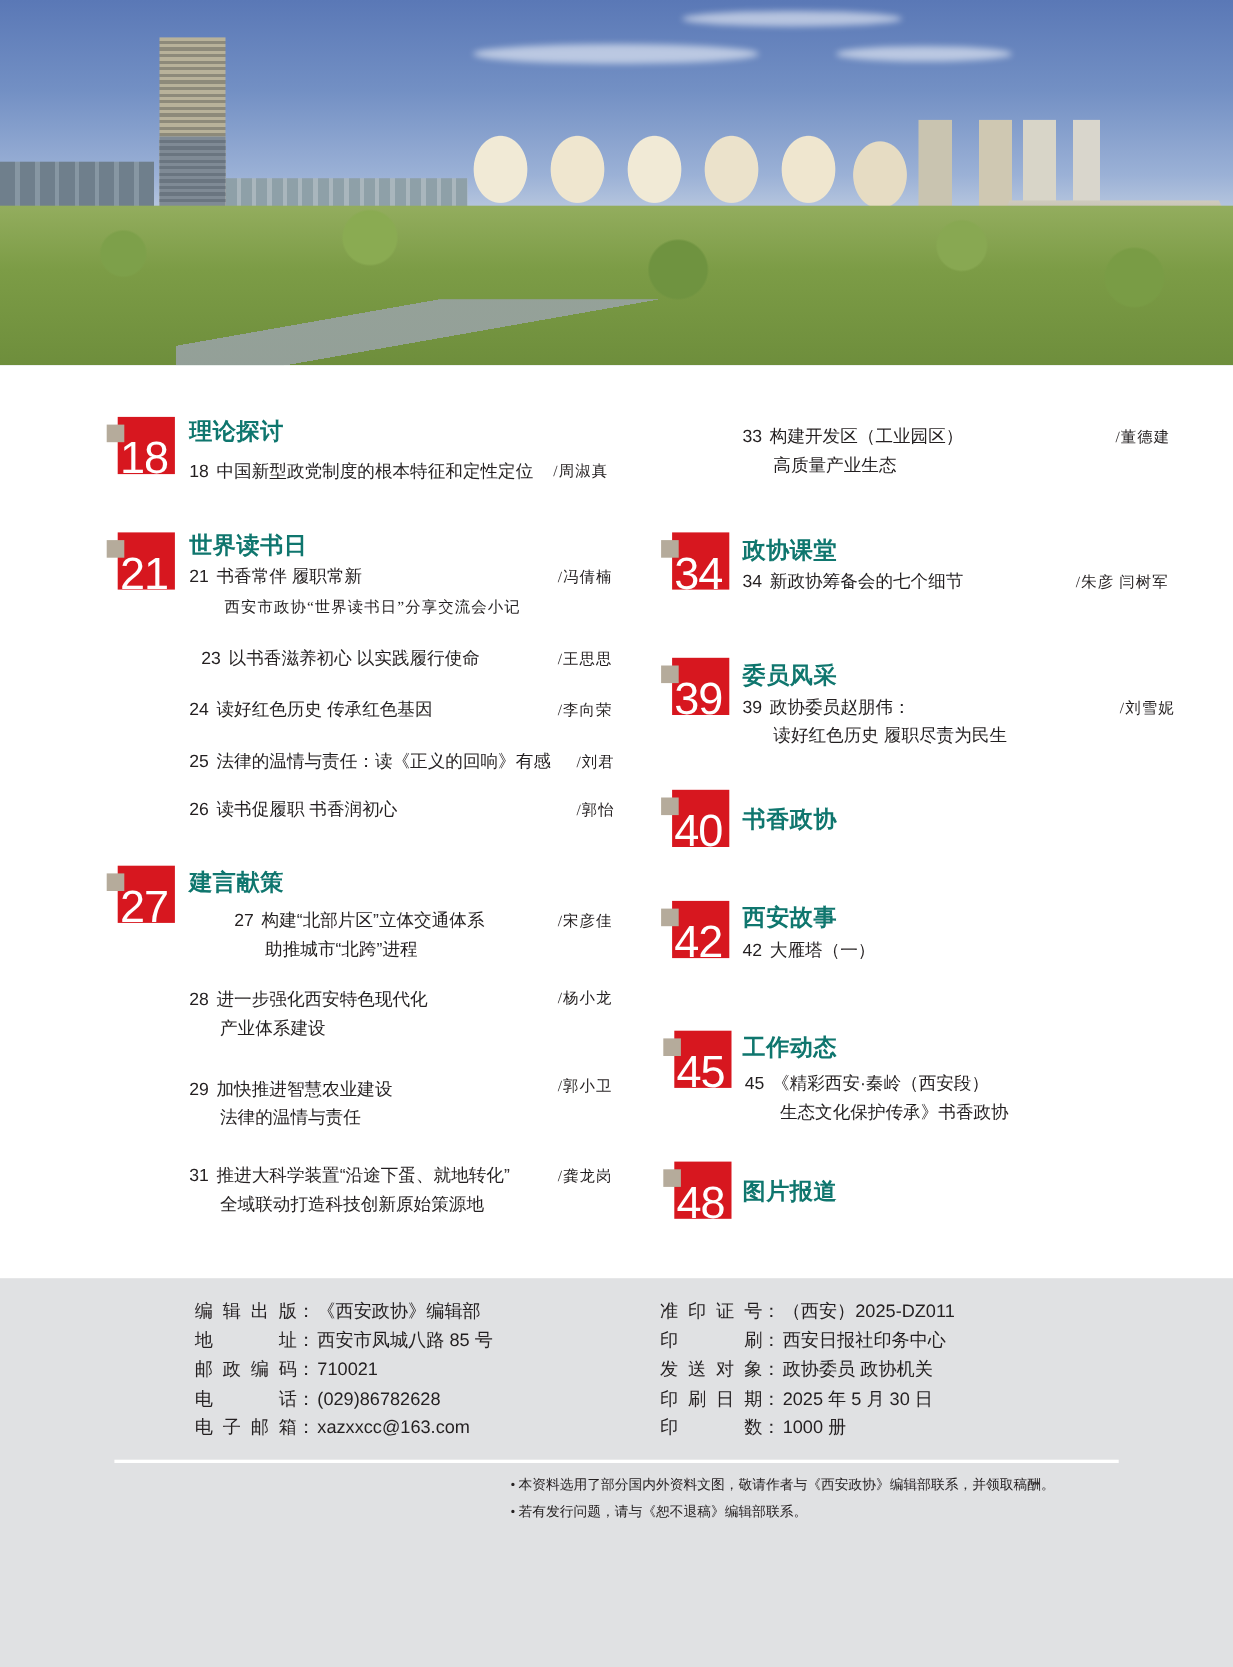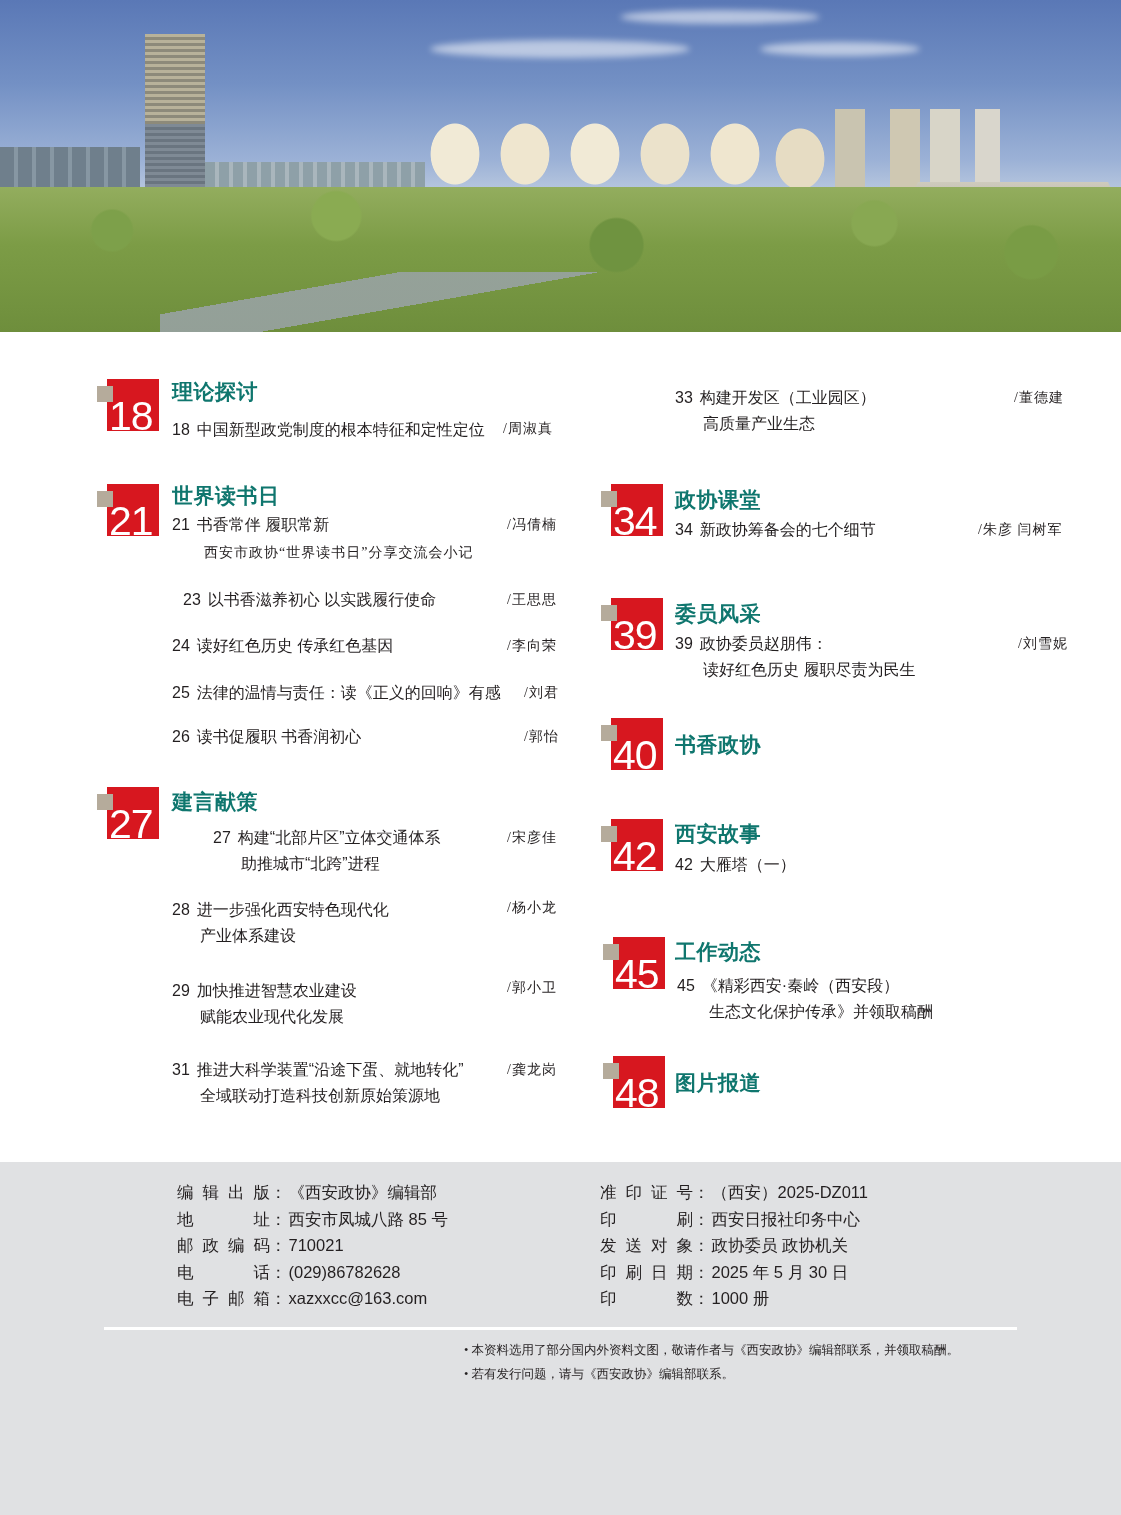--- a/index.html
+++ b/index.html
@@ -142,21 +142,21 @@
 <div class="author" style="left:507px;top:829px;">/宋彦佳</div>
 
 <div class="entry" style="left:172px;top:897px;">
   <span class="no">28</span><span>进一步强化西安特色现代化</span>
   <span class="line2">产业体系建设</span>
 </div>
 <div class="author" style="left:507px;top:899px;">/杨小龙</div>
 
 <div class="entry" style="left:172px;top:978px;">
   <span class="no">29</span><span>加快推进智慧农业建设</span>
-  <span class="line2">赋能农业现代化发展</span>
+  <span class="line2">法律的温情与责任</span>
 </div>
 <div class="author" style="left:507px;top:979px;">/郭小卫</div>
 
 <div class="entry" style="left:172px;top:1057px;">
   <span class="no">31</span><span>推进大科学装置“沿途下蛋、就地转化”</span>
   <span class="line2">全域联动打造科技创新原始策源地</span>
 </div>
 <div class="author" style="left:507px;top:1061px;">/龚龙岗</div>
 
 <div class="entry" style="left:675px;top:385px;">
@@ -201,21 +201,21 @@
   <span class="no">42</span><span>大雁塔（一）</span>
 </div>
 
 <div class="sec-badge" style="left:613px;top:937px;">
   <span class="tab"></span>
   <span class="num">45</span>
 </div>
 <div class="sec-title" style="left:675px;top:938px;">工作动态</div>
 <div class="entry" style="left:677px;top:973px;">
   <span class="no">45</span><span>《精彩西安·秦岭（西安段）</span>
-  <span class="line2" style="padding-left:32px;">生态文化保护传承》并领取稿酬</span>
+  <span class="line2" style="padding-left:32px;">生态文化保护传承》书香政协</span>
 </div>
 
 <div class="sec-badge" style="left:613px;top:1056px;">
   <span class="tab"></span>
   <span class="num">48</span>
 </div>
 <div class="sec-title" style="left:675px;top:1069px;">图片报道</div>
 
 <div class="footer"></div>
 
@@ -314,14 +314,14 @@
       </span>
       <span>：</span>
       <span class="v">1000 册</span>
   </div>
 </div>
 
 <div class="rule"></div>
 
 <div class="notes">
   <div class="note">本资料选用了部分国内外资料文图，敬请作者与《西安政协》编辑部联系，并领取稿酬。</div>
-  <div class="note">若有发行问题，请与《西安政协》编辑部联系。</div>
+  <div class="note">若有发行问题，请与《恕不退稿》编辑部联系。</div>
 </div>
 
 </body></html>

